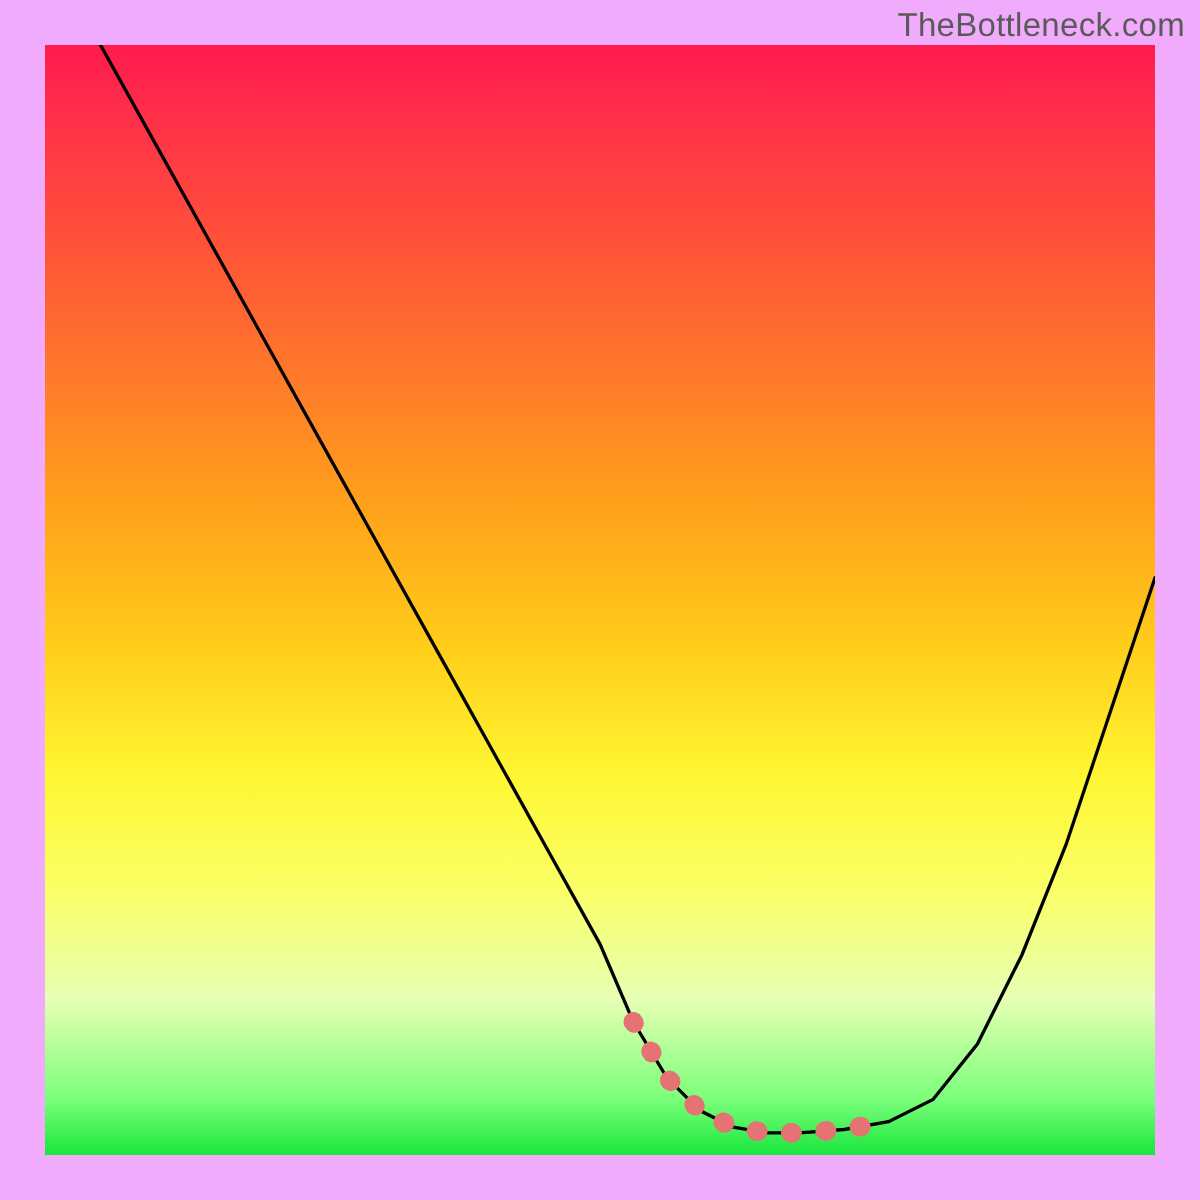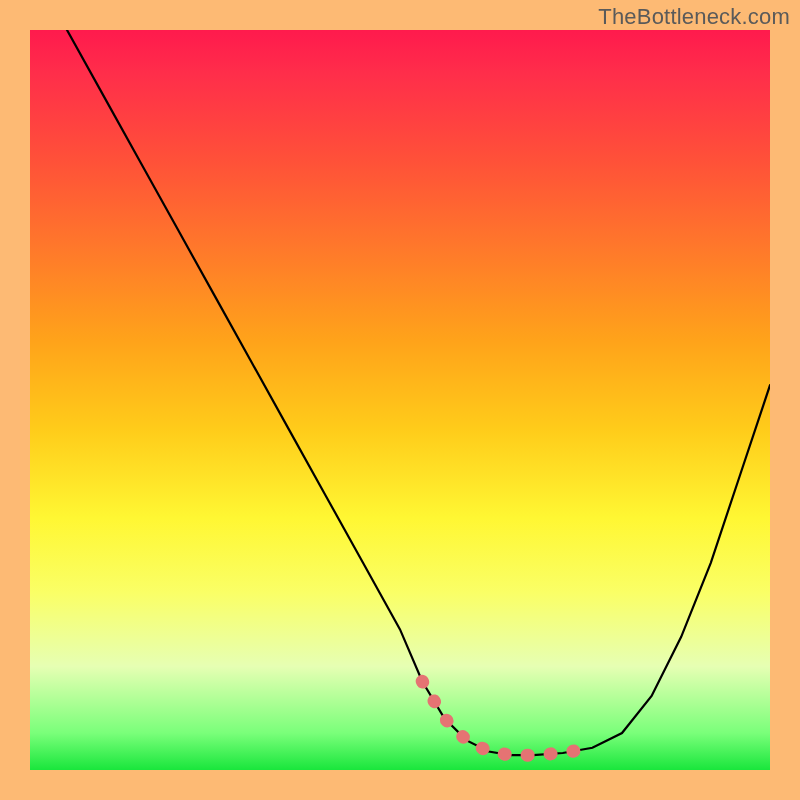--- a/index.html
+++ b/index.html
@@ -8,21 +8,21 @@
     width: 800px;
     height: 800px;
     background: #000;
     overflow: hidden;
     font-family: Arial, Helvetica, sans-serif;
   }
   .frame {
     position: relative;
     width: 800px;
     height: 800px;
-    background: #fdba74;
+    background: #f0abfc;
   }
   .plot-area {
     position: absolute;
     left: 30px;
     top: 30px;
     width: 740px;
     height: 740px;
     background: linear-gradient(to bottom,
       #ff1a4d 0%,
       #ff2e4a 6%,

